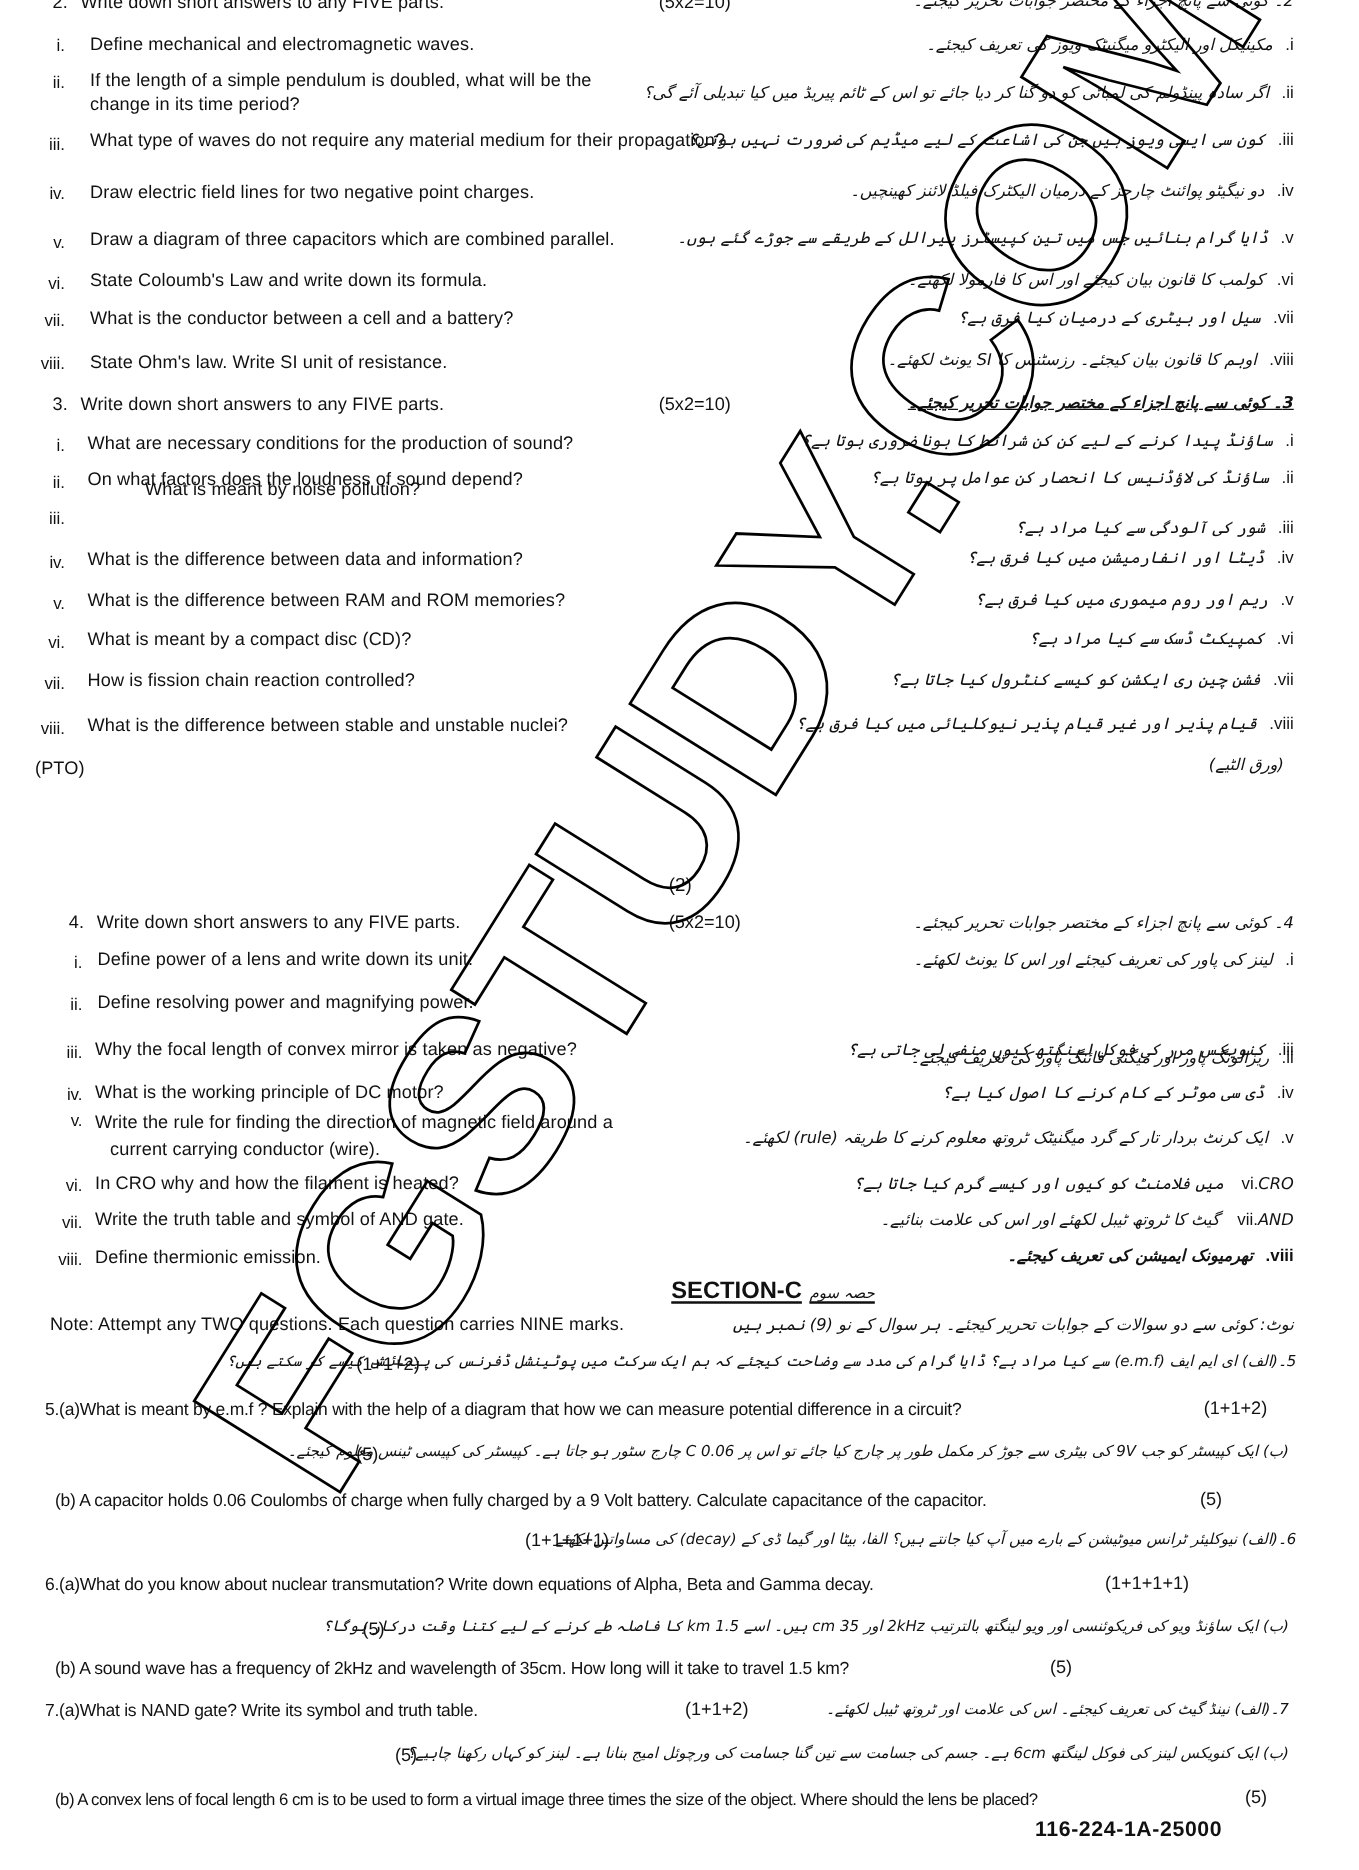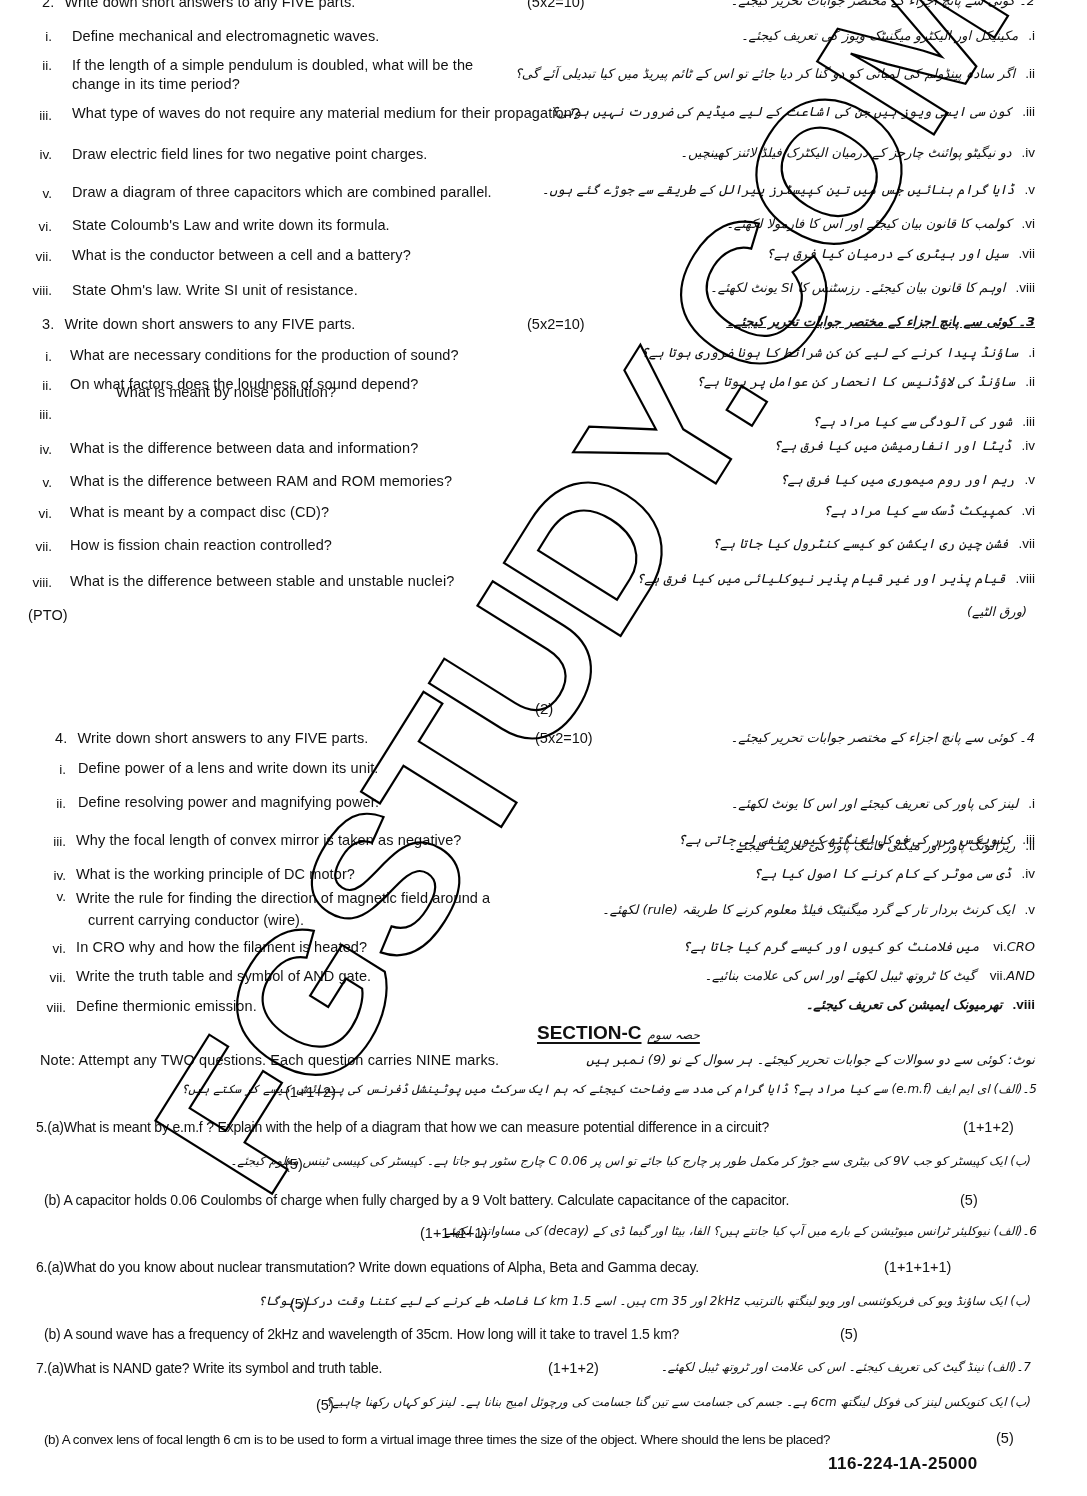--- a/index.html
+++ b/index.html
@@ -115,38 +115,38 @@
 <div>
   <div class="line" style="top:730px;left:55px;">
     <span>4.</span>
     <span style="margin-left:6px;">Write down short answers to any FIVE parts.</span>
   </div>
   <div class="marks" style="top:730px;left:535px;">(5x2=10)</div>
   <div class="ur" style="top:730px;">4۔ کوئی سے پانچ اجزاء کے مختصر جوابات تحریر کیجئے۔</div>
 
   <div class="num" style="top:762px;left:6px;">i.</div>
   <div class="line" style="top:760px;left:78px;">Define power of a lens and write down its unit.</div>
-  <div class="ur" style="top:796px;"><span class="urnum">i.</span><span>لینز کی پاور کی تعریف کیجئے اور اس کا یونٹ لکھئے۔</span></div>
+  <div class="ur" style="top:760px;"><span class="urnum">i.</span><span>لینز کی پاور کی تعریف کیجئے اور اس کا یونٹ لکھئے۔</span></div>
 
   <div class="num" style="top:796px;left:6px;">ii.</div>
   <div class="line" style="top:794px;left:78px;">Define resolving power and magnifying power.</div>
   <div class="ur" style="top:838px;"><span class="urnum">ii.</span><span>ریزالونگ پاور اور میگنی فائنگ پاور کی تعریف کیجئے۔</span></div>
 
   <div class="num" style="top:834px;left:6px;">iii.</div>
   <div class="line" style="top:832px;left:76px;">Why the focal length of convex mirror is taken as negative?</div>
   <div class="ur" style="top:832px;"><span class="urnum">iii.</span><span>کنویکس مرر کی فوکل لینگتھ کیوں منفی لی جاتی ہے؟</span></div>
 
   <div class="num" style="top:868px;left:6px;">iv.</div>
   <div class="line" style="top:866px;left:76px;">What is the working principle of DC motor?</div>
   <div class="ur" style="top:866px;"><span class="urnum">iv.</span><span>ڈی سی موٹر کے کام کرنے کا اصول کیا ہے؟</span></div>
 
   <div class="num" style="top:889px;left:6px;">v.</div>
   <div class="line" style="top:890px;left:76px;">Write the rule for finding the direction of magnetic field around a</div>
   <div class="line" style="top:912px;left:88px;">current carrying conductor (wire).</div>
-  <div class="ur" style="top:902px;"><span class="urnum">v.</span><span>ایک کرنٹ بردار تار کے گرد میگنیٹک فیلڈ معلوم کرنے کا طریقہ (rule) لکھئے۔</span></div>
+  <div class="ur" style="top:902px;"><span class="urnum">v.</span><span>ایک کرنٹ بردار تار کے گرد میگنیٹک ٹروتھ معلوم کرنے کا طریقہ (rule) لکھئے۔</span></div>
 
   <div class="num" style="top:941px;left:6px;">vi.</div>
   <div class="line" style="top:939px;left:76px;">In CRO why and how the filament is heated?</div>
   <div class="ur" style="top:939px;"><span class="urnum">vi.</span><span>CRO میں فلامنٹ کو کیوں اور کیسے گرم کیا جاتا ہے؟</span></div>
 
   <div class="num" style="top:970px;left:6px;">vii.</div>
   <div class="line" style="top:968px;left:76px;">Write the truth table and symbol of AND gate.</div>
   <div class="ur" style="top:968px;"><span class="urnum">vii.</span><span>AND گیٹ کا ٹروتھ ٹیبل لکھئے اور اس کی علامت بنائیے۔</span></div>
 
   <div class="num" style="top:1000px;left:6px;">viii.</div>

